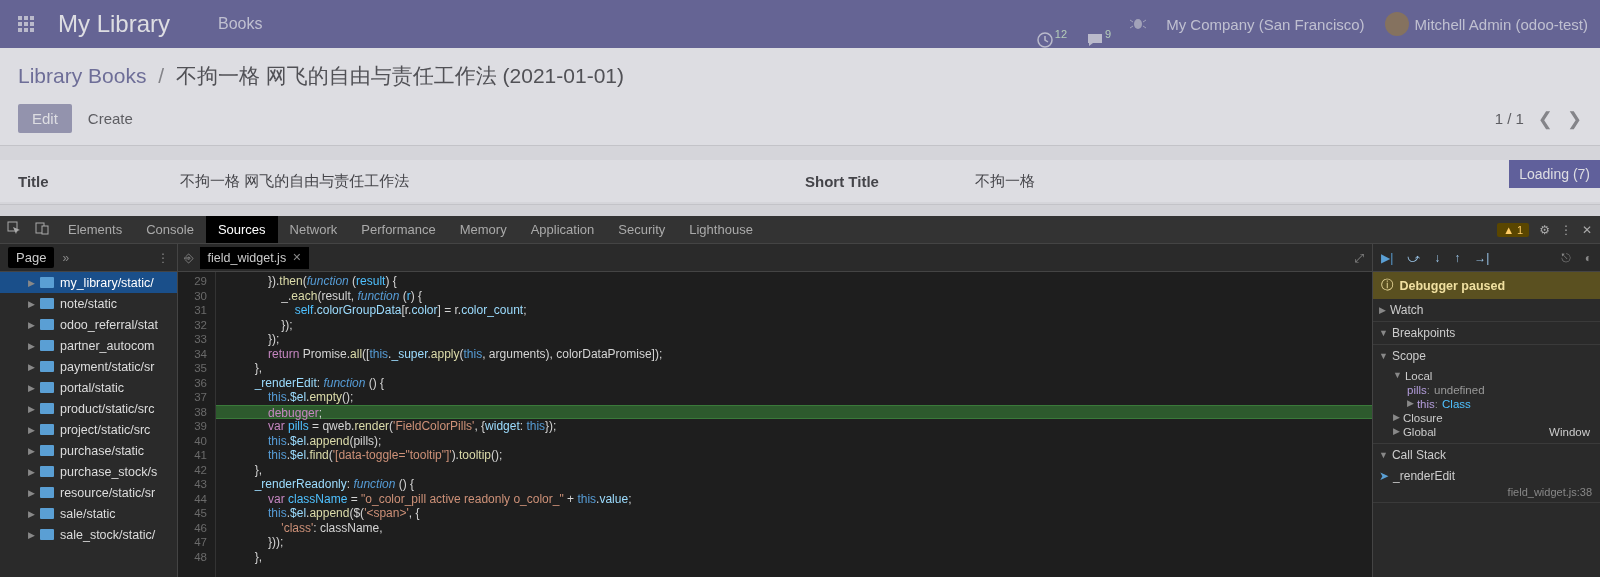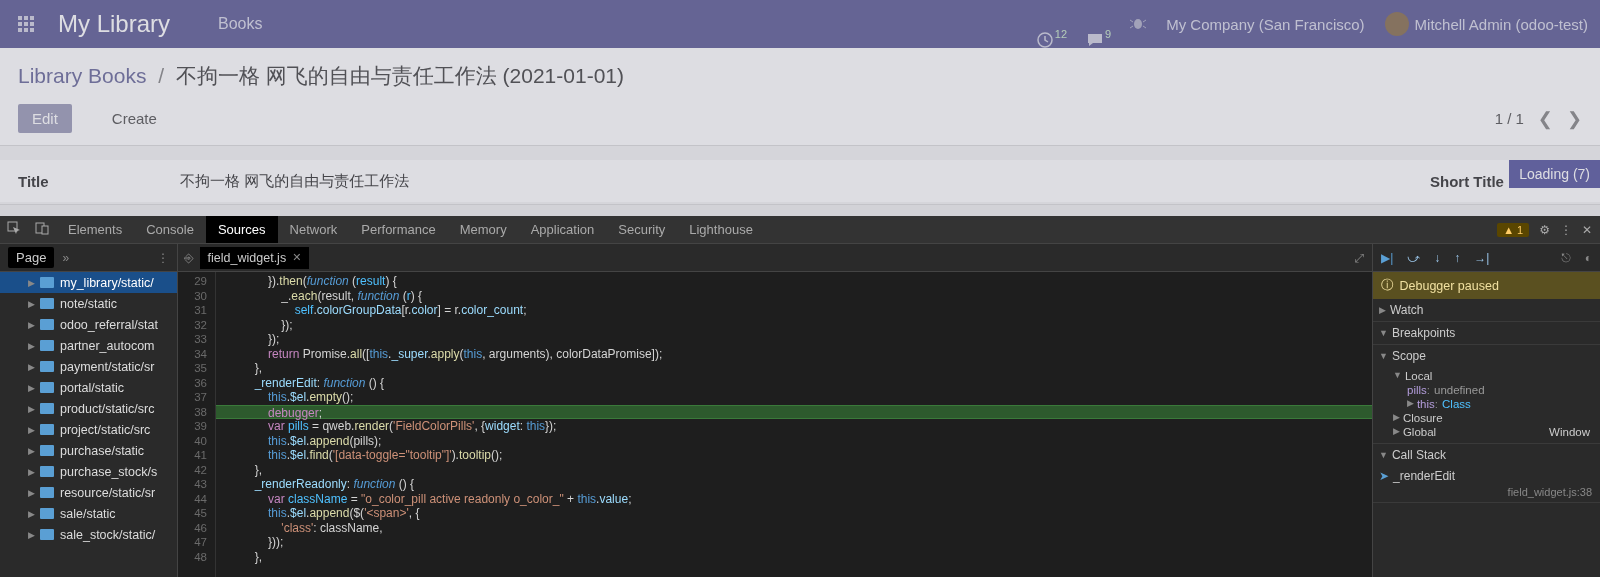--- a/index.html
+++ b/index.html
@@ -22,21 +22,21 @@
 
   
   .dim { position: absolute; inset: 0; height: 216px; background: rgba(120,120,140,0.25); pointer-events: none; z-index: 5; }
 
   
   .crumbrow { background: #fff; padding: 14px 18px 6px 18px; }
   .crumb { font-size: 21px; color: #444; }
   .crumb a { color: #6b6b9c; text-decoration: none; }
   .crumb .sep { color: #888; margin: 0 6px; }
 
-  .actionrow { background: #fff; padding: 8px 18px 12px 18px; display: flex; align-items: center; gap: 24px; }
+  .actionrow { background: #fff; padding: 8px 18px 12px 18px; display: flex; align-items: center; }
   .btn-edit { background: #9c9cb8; color: #fff; border: none; padding: 6px 14px; font-size: 15px; margin-right: 16px; border-radius: 2px; }
   .btn-create { background: transparent; border: none; color: #555; font-size: 15px; }
   .pager { margin-left: auto; display: flex; align-items: center; gap: 14px; color: #555; font-size: 15px; }
   .pager .arrow { color: #888; font-size: 18px; cursor: pointer; }
 
   
   .formwrap { background: #f5f5f5; height: 60px; border-top: 1px solid #ddd; border-bottom: 1px solid #ddd; }
   .formrow { background: #fff; margin: 0 0; display: flex; align-items: center; height: 42px; position: relative; top: 14px; font-size: 15px; }
   .formrow .lbl { width: 180px; padding-left: 18px; font-weight: 600; color: #333; }
   .formrow .val { flex: 1; color: #333; }
@@ -180,20 +180,21 @@
     <span class="arrow">❮</span>
     <span class="arrow">❯</span>
   </div>
 </div>
 
 <div class="formwrap">
   <div class="formrow">
     <div class="lbl">Title</div>
     <div class="val">不拘一格 网飞的自由与责任工作法</div>
     <div class="lbl2">Short Title</div>
+    <div class="val">不拘一格</div>
     <div class="loading">Loading (7)</div>
   </div>
 </div>
 
 <div class="dim"></div>
 
 <div class="devtools">
   <div class="dt-tabs">
     <div class="icon"><svg width="14" height="14" viewBox="0 0 14 14">
           <rect x="1" y="1" width="9" height="9" stroke="#aaa" fill="none"></rect>
@@ -289,21 +290,21 @@
         <span class="ic">⤻</span>
         <span class="ic">↓</span>
         <span class="ic">↑</span>
         <span class="ic">→|</span>
         <span class="spacer"></span>
         <span class="ic" style="color:#888">⎋</span>
         <span class="ic" style="color:#888">◐</span>
       </div>
       <div class="dbg-paused">
         <span>ⓘ</span>
-        <span style="font-weight:400">Debugger paused</span>
+        <span style="font-weight:700">Debugger paused</span>
       </div>
       <div class="dbg-sec">
         <div class="dbg-sec-h">
             <span class="arr">▶</span>
             <span>Watch</span>
           </div>
       </div>
       <div class="dbg-sec">
         <div class="dbg-sec-h">
             <span class="arr">▼</span>

